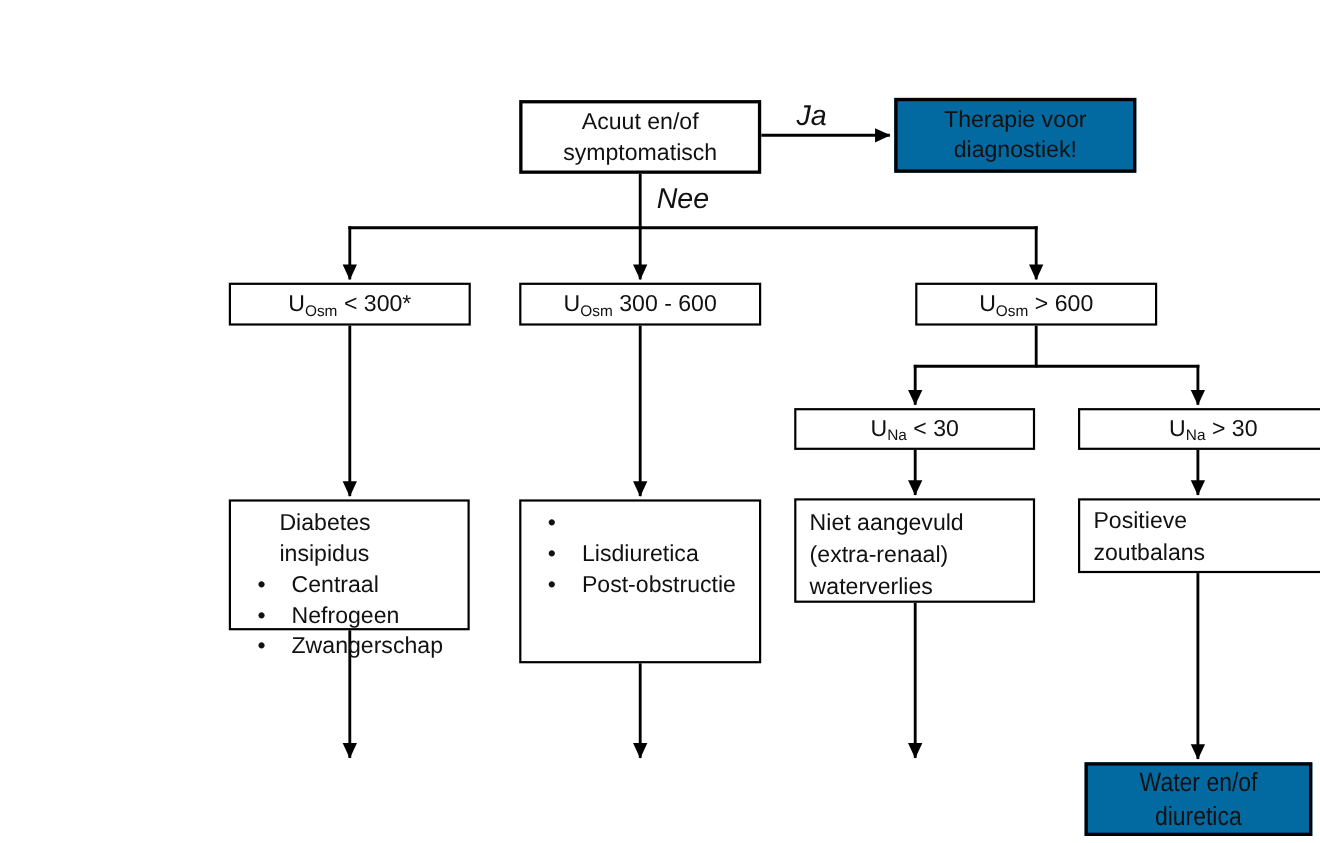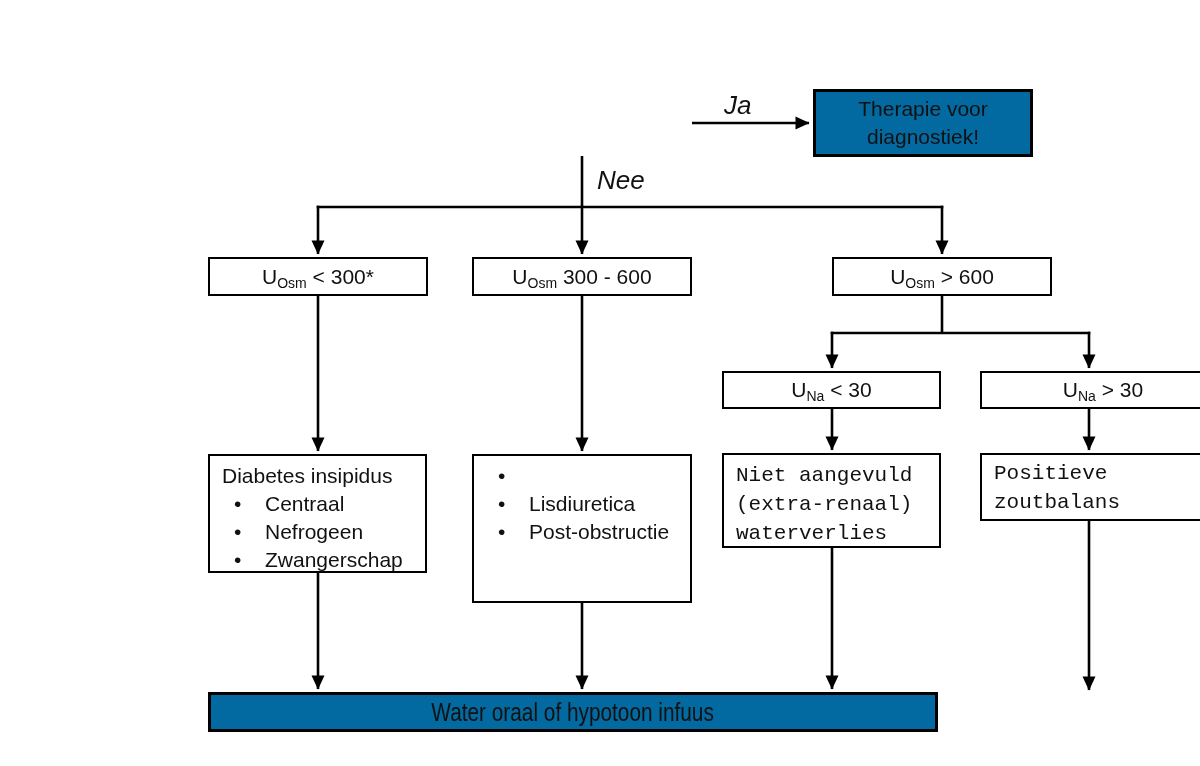--- a/index.html
+++ b/index.html
@@ -37,26 +37,26 @@
   .node.gray { background: #0369a1; border-width: 3px; }
 
   .cond { white-space: nowrap; }
   .cond sub {
     font-size: 14px;
     vertical-align: -0.28em;
     line-height: 0;
   }
 
   .listbox { padding: 6px 6px 0 12px; }
-  .listbox .title { line-height: 28px; }
+  .listbox .title { line-height: 28px; margin-left: 32px; }
   .bullet-row { display: flex; padding-left: 12px; line-height: 28px; }
   .bullet-row .dot { width: 31px; flex: 0 0 31px; }
   .bullet-row .txt { flex: 1 1 auto; }
 
-  .textbox { padding: 6px 6px 12px 12px; line-height: 29px; font-family: Liberation Mono, monospace; }
+  .textbox { padding: 6px 6px 12px 12px; line-height: 29px; }
 
   .edge-label {
     position: absolute;
     font-size: 26px;
     font-style: italic;
     white-space: nowrap;
   }
 
   .outcome-wide {
     font-size: 26px;
@@ -111,20 +111,24 @@
       <line x1="832" y1="407" x2="832" y2="450" marker-end="url(#arrow)"></line>
       <line x1="1089" y1="407" x2="1089" y2="450" marker-end="url(#arrow)"></line>
 
       <line x1="318" y1="571" x2="318" y2="689" marker-end="url(#arrow)"></line>
       <line x1="582" y1="601" x2="582" y2="689" marker-end="url(#arrow)"></line>
       <line x1="832" y1="546" x2="832" y2="689" marker-end="url(#arrow)"></line>
       <line x1="1089" y1="519" x2="1089" y2="690" marker-end="url(#arrow)"></line>
     </g>
   </svg>
 
+  <div class="node center" style="left:472px; top:91px; width:220px; height:67px; border-width:3px;">
+    <div>Acuut en/of</div>
+    <div>symptomatisch</div>
+  </div>
 
   <div class="edge-label" style="left:724px; top:90px;">Ja</div>
   <div class="edge-label" style="left:597px; top:165px;">Nee</div>
 
   <div class="node center gray" style="left:813px; top:89px; width:220px; height:68px;">
     <div>Therapie voor</div>
     <div>diagnostiek!</div>
   </div>
 
   <div class="node center" style="left:208px; top:257px; width:220px; height:39px;">
@@ -178,18 +182,19 @@
     <div>Niet aangevuld</div>
     <div>(extra-renaal)</div>
     <div>waterverlies</div>
   </div>
 
   <div class="node textbox" style="left:980px; top:453px; width:257px; height:68px; padding-top:4px;">
     <div>Positieve</div>
     <div>zoutbalans</div>
   </div>
 
-  <div class="node center gray outcome-wide" style="left:208px; top:692px; width:730px; height:40px;">
-    <span class="squeeze">Water oraal of hypotoon infuus</span>
-  </div>
-
+
+  <div class="node center gray outcome-small" style="left:986px; top:693px; width:207px; height:67px;">
+    <span class="squeeze">Water en/of</span>
+    <span class="squeeze">diuretica</span>
+  </div>
 
 </div>
 
 </body></html>

